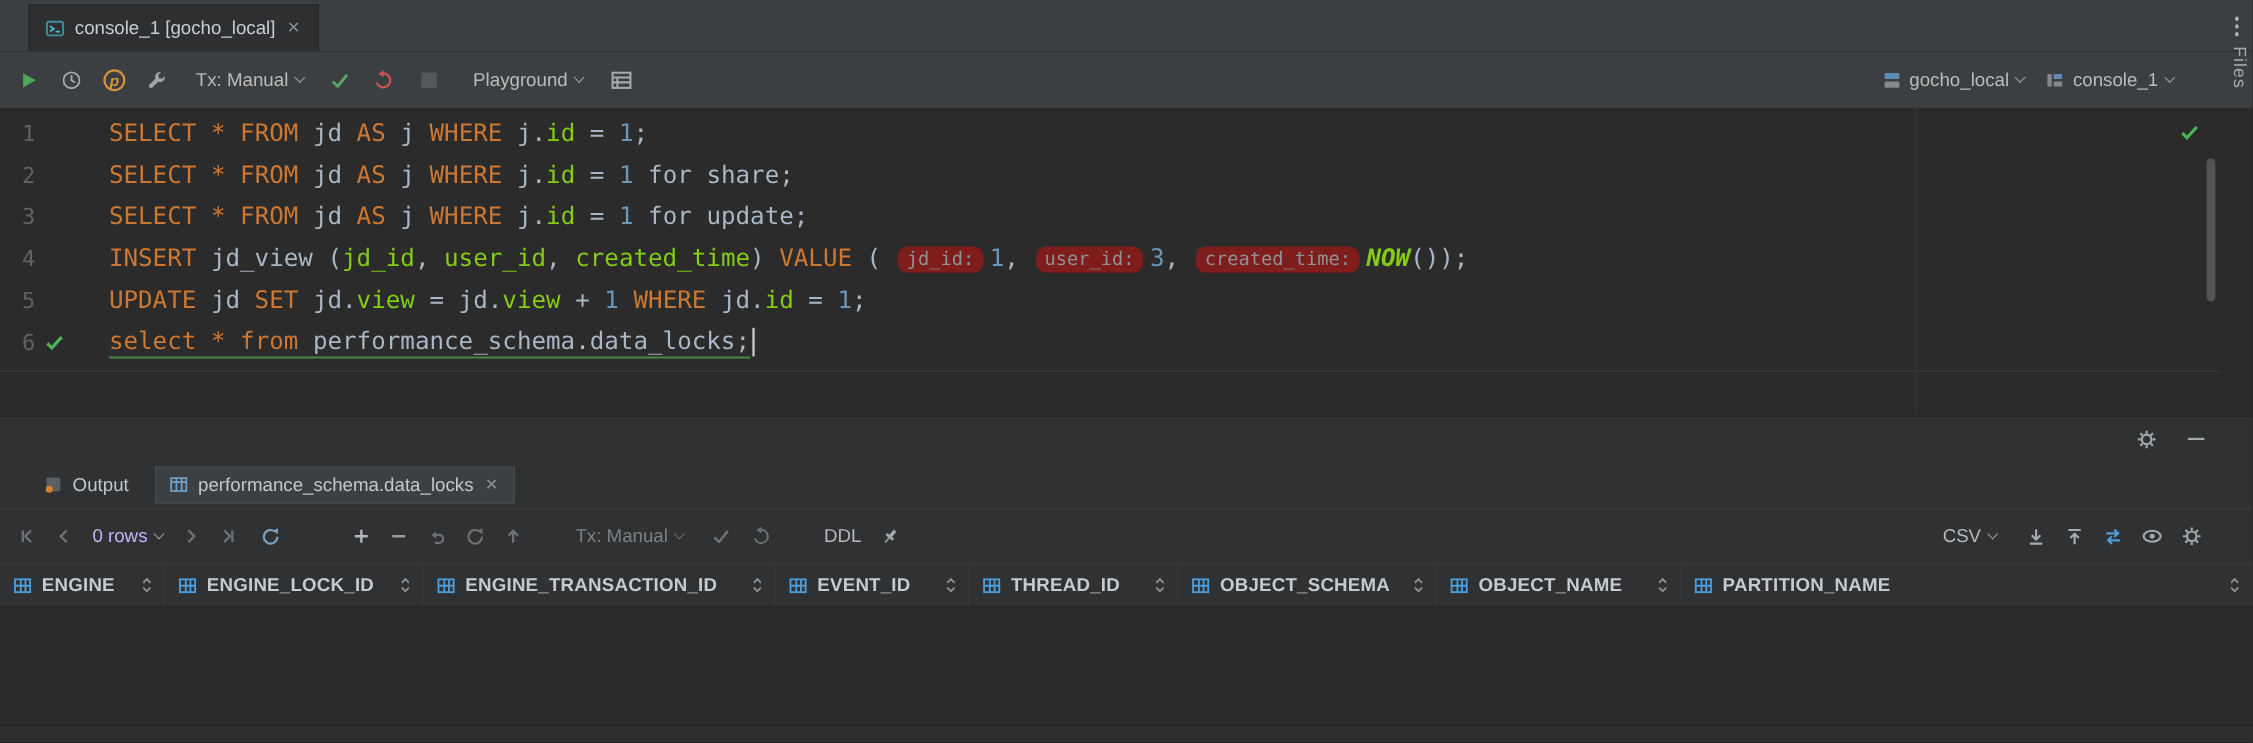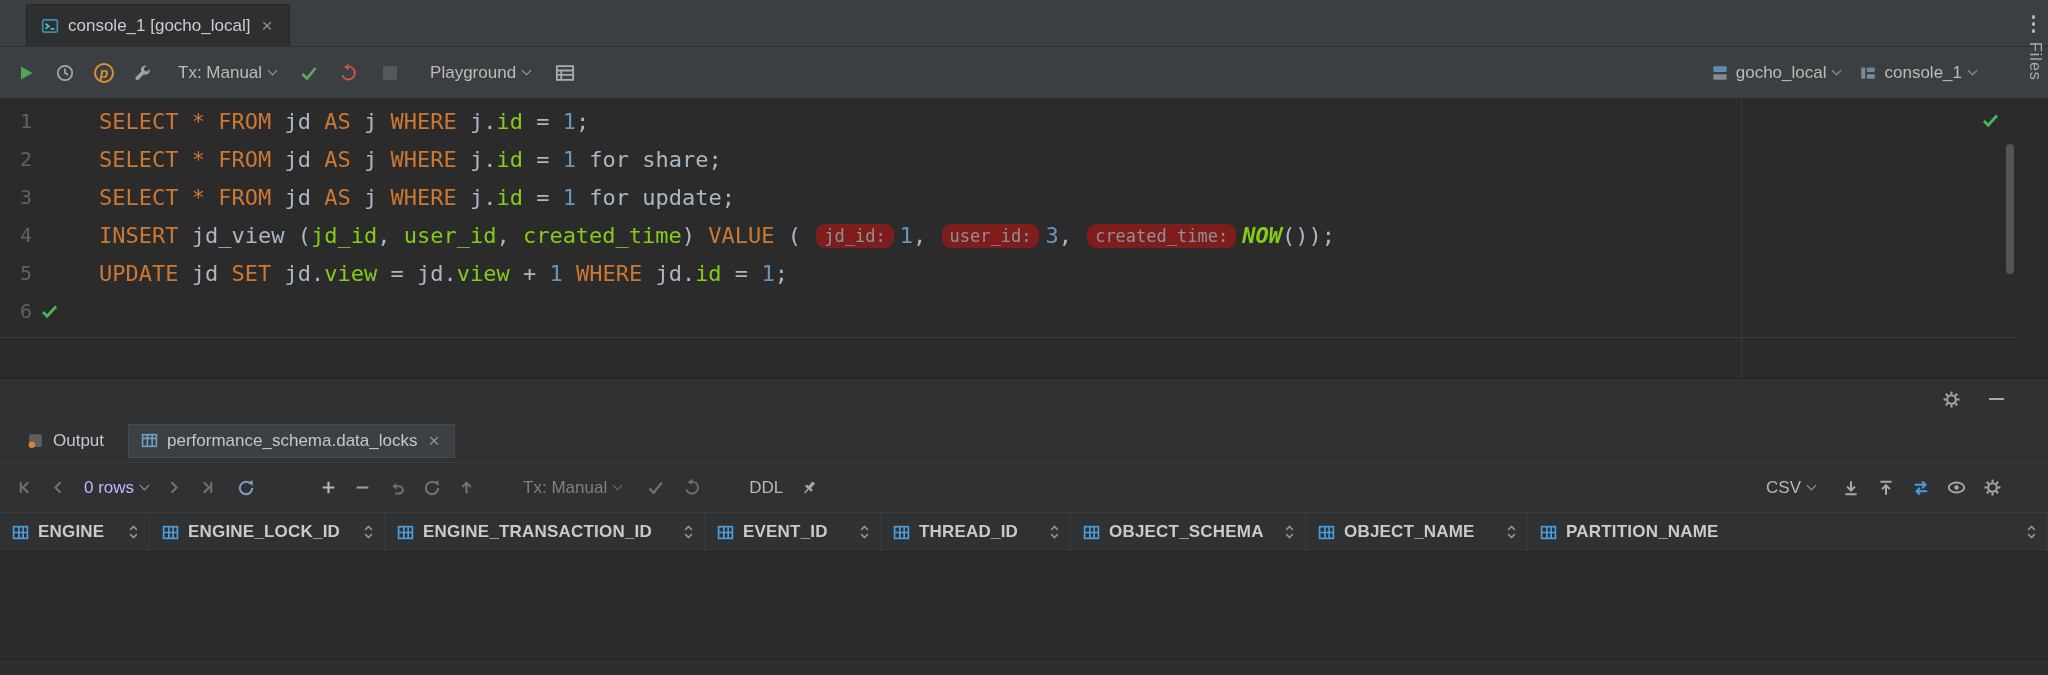--- a/index.html
+++ b/index.html
@@ -41,21 +41,21 @@
   .tok-col { color:#84cc16; }
   .tok-fn { color:#84cc16; font-style:italic; font-weight:bold; }
   .tok-hint { font-size:17px; font-family:"DejaVu Sans Mono",monospace; background:#7f1d1d; color:#8e9296; padding:2px 8px; border-radius:9px; margin:0 6px 0 2px; position:relative; top:-1px; }
   .executed { border-bottom:2px solid #44824a; padding-bottom:1px; }
   .cursor { display:inline-block; width:2px; height:26px; background:#cfcfcf; vertical-align:middle; margin-left:2px; }
   .rcheck { position:absolute; right:48px; top:9px; }
   
   .bottom { position:absolute; left:0; top:378px; width:2048px; height:297px; background:#2f3133; border-top:1px solid #232526; }
   .panel-head { height:40px; display:flex; align-items:center; justify-content:flex-end; gap:28px; padding-right:44px; }
   .minim { width:15px; height:2px; background:#a7aaac; }
-  .res-tabs { height:44px; display:flex; align-items:center; padding-left:15px; gap:12px; border-bottom:1px solid #3a3d3f; }
+  .res-tabs { height:44px; display:flex; align-items:center; padding-left:28px; gap:12px; border-bottom:1px solid #3a3d3f; }
   .res-tab { display:flex; align-items:center; gap:9px; height:34px; padding:0 12px; }
   .res-tab.sel { background:#3c4042; border:1px solid #474a4c; }
   .res-tab .lbl { color:#c3c8cc; }
   .res-toolbar { height:49px; display:flex; align-items:center; padding:0 16px; gap:17px; }
   .res-toolbar .grp-gap { width:14px; }
   .res-head { height:40px; display:flex; overflow:hidden; border-top:1px solid #3a3d3f; border-bottom:1px solid #242627; background:#2f3133; }
   .hcell { display:flex; align-items:center; gap:9px; padding:0 10px 0 12px; border-right:1px solid rgba(255,255,255,0.045); overflow:hidden; flex:none; }
   .hcell .hlbl { color:#c7cbce; font-weight:bold; font-size:17px; letter-spacing:.2px; white-space:nowrap; }
   .hcell .sort { margin-left:auto; display:flex; }
   .grid-empty { height:107px; background:#2b2b2b; }
@@ -193,20 +193,21 @@
           <span class="gcheck"></span>
           <span class="code"><span class="tok-kw">UPDATE</span><span> jd </span><span class="tok-kw">SET</span><span> jd.</span><span class="tok-col">view</span><span> = jd.</span><span class="tok-col">view</span><span> + </span><span class="tok-num">1</span><span> </span><span class="tok-kw">WHERE</span><span> jd.</span><span class="tok-col">id</span><span> = </span><span class="tok-num">1</span><span>;</span></span>
         </div>
         <div class="ed-line">
           <span class="ln">6</span>
           <span class="gcheck">
             <svg width="19" height="19" viewBox="0 0 16 16">
               <path d="M2.5 8.5 L6 12 L13.5 3.8" fill="none" stroke="#4db357" stroke-width="2.4"></path>
             </svg>
           </span>
+          <span class="code"><span class="executed"><span class="tok-kw">select</span><span> </span><span class="tok-kw">*</span><span> </span><span class="tok-kw">from</span><span> performance_schema.data_locks;</span></span><span class="cursor"></span></span>
         </div>
       </div>
     <div class="console-sep"></div>
     <div class="scrollbar"></div>
   </div>
 
   <div class="bottom">
     <div class="panel-head">
       <span>
         <svg width="19" height="19" viewBox="0 0 18 18" stroke="#a7aaac" stroke-width="1.9" fill="none">

